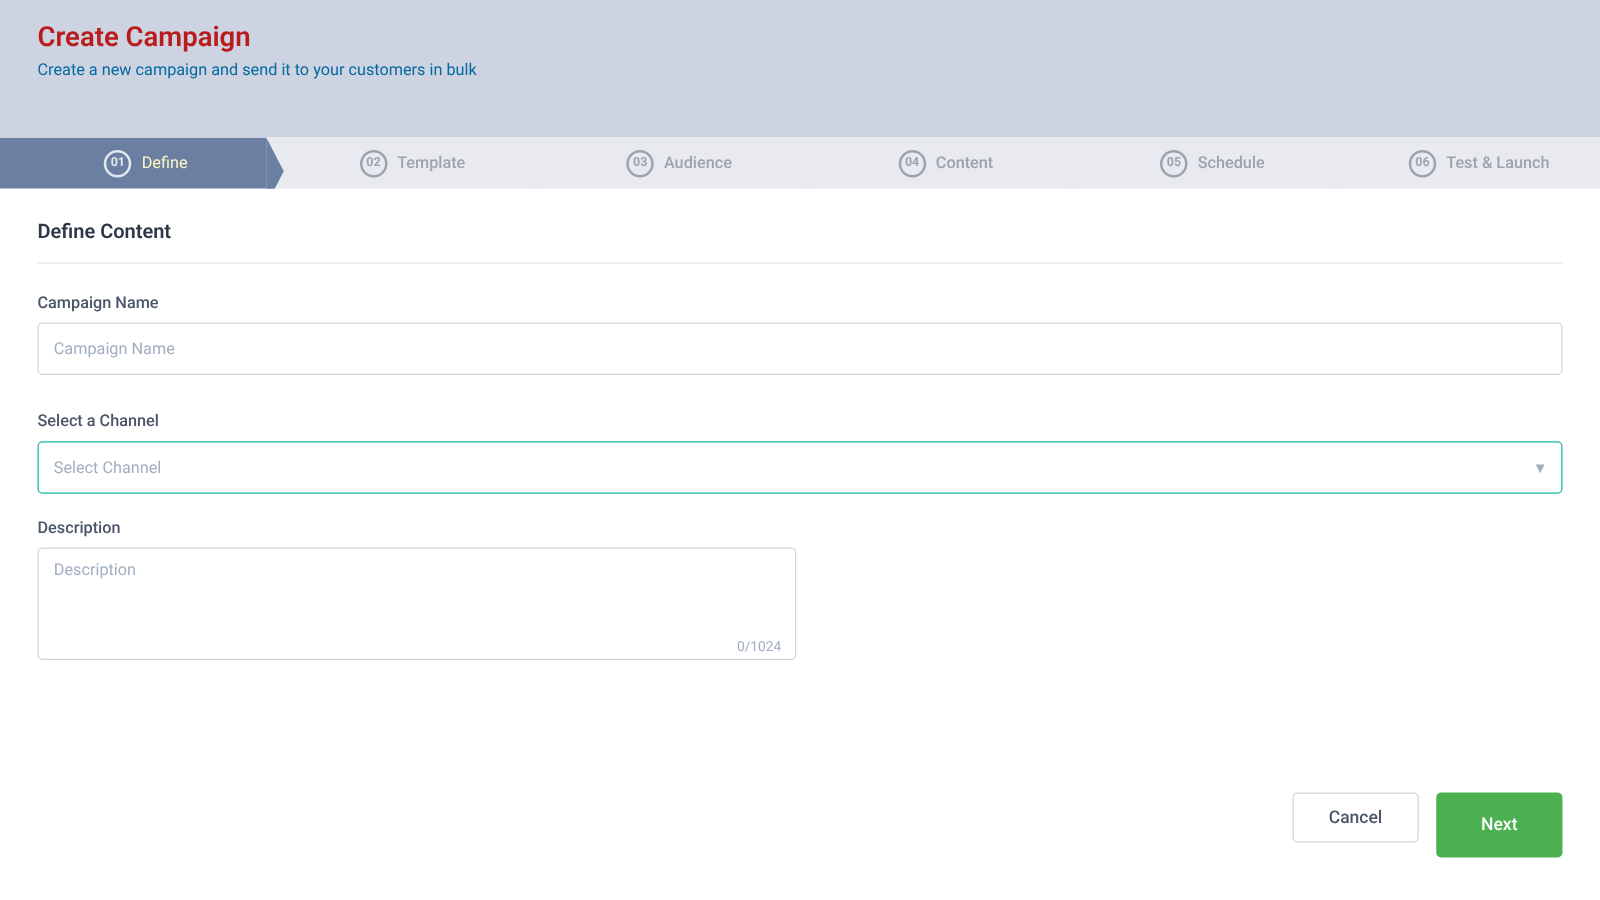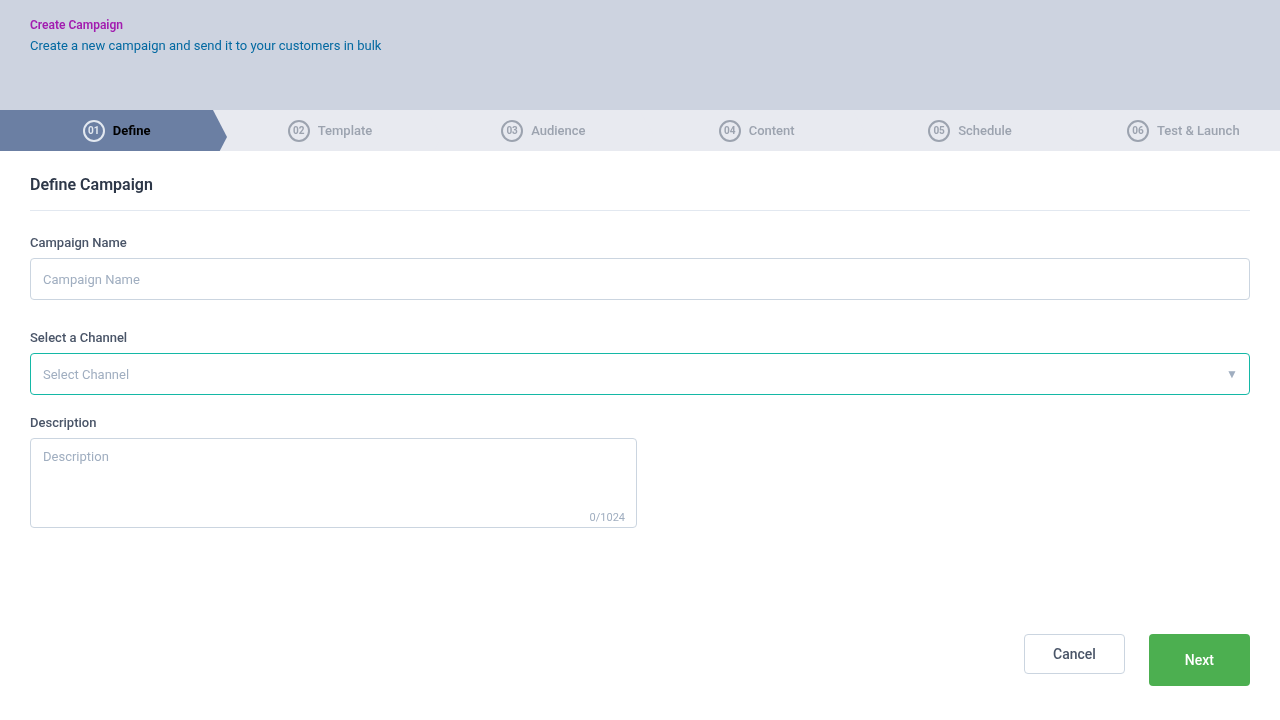--- a/index.html
+++ b/index.html
@@ -16,23 +16,23 @@
       overflow: hidden;
     }
 
     .page-header {
       background: #cdd3e0;
       padding: 18px 30px 20px 30px;
       height: 110px;
     }
 
     .page-title {
-      font-size: 12px;
+      font-size: 22px;
       font-weight: 600;
-      color: #a21caf;
+      color: #b91c1c;
       margin-bottom: 6px;
     }
 
     .page-subtitle {
       font-size: 13px;
       color: #0369a1;
     }
 
     .main-content {
       background: #fff;
@@ -147,21 +147,21 @@
       font-size: 11px;
       color: #a0aec0;
     }
 
     .footer-actions {
       position: absolute;
       bottom: 0;
       right: 0;
       padding: 20px 30px;
       display: flex;
-      gap: 24px;
+      gap: 14px;
     }
 
     .btn-cancel {
       height: 40px;
       padding: 0 28px;
       border: 1px solid #cbd5e0;
       border-radius: 4px;
       background: #fff;
       font-size: 14px;
       font-weight: 500;
@@ -263,22 +263,22 @@
 
     .step-name {
       font-size: 13px;
       font-weight: 500;
       color: #9ca3af;
       z-index: 3;
       white-space: nowrap;
     }
 
     .step-item.active .step-name {
-      color: #000000;
-      font-weight: 700;
+      color: #fef9c3;
+      font-weight: 400;
       text-align: center;
     }
   </style>
 </head>
 <body>
 
 <div class="page-header">
   <div class="page-title">Create Campaign</div>
   <div class="page-subtitle">Create a new campaign and send it to your customers in bulk</div>
 </div>
@@ -305,21 +305,21 @@
     <div class="step-name">Schedule</div>
   </div>
   <div class="step-item">
     <div class="step-num-circle">06</div>
     <div class="step-name">Test &amp; Launch</div>
   </div>
 </div>
 
 <div class="main-content">
   <div class="form-section">
-    <div class="section-title">Define Campaign</div>
+    <div class="section-title">Define Content</div>
 
     <div class="form-row">
       <div class="form-group">
         <label class="form-label">Campaign Name</label>
         <input type="text" class="form-input" placeholder="Campaign Name" style="">
       </div>
       <div class="form-group">
         <label class="form-label">Select a Channel</label>
         <div class="select-wrapper">
           <select class="form-select">

